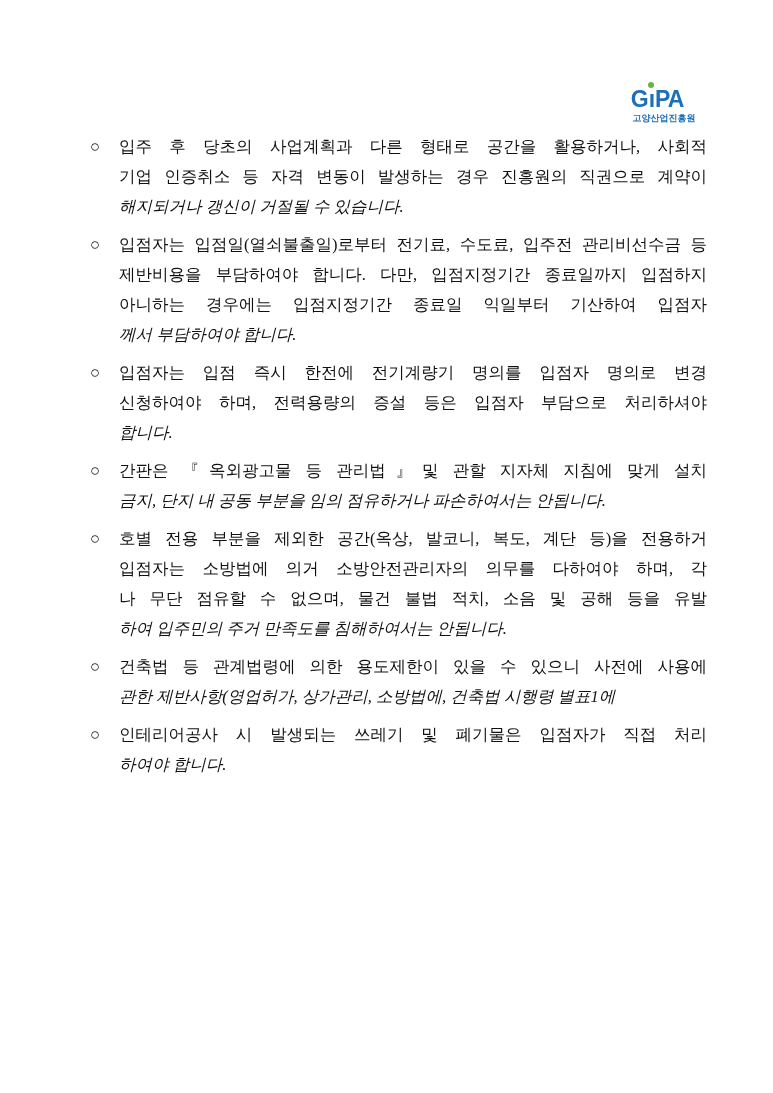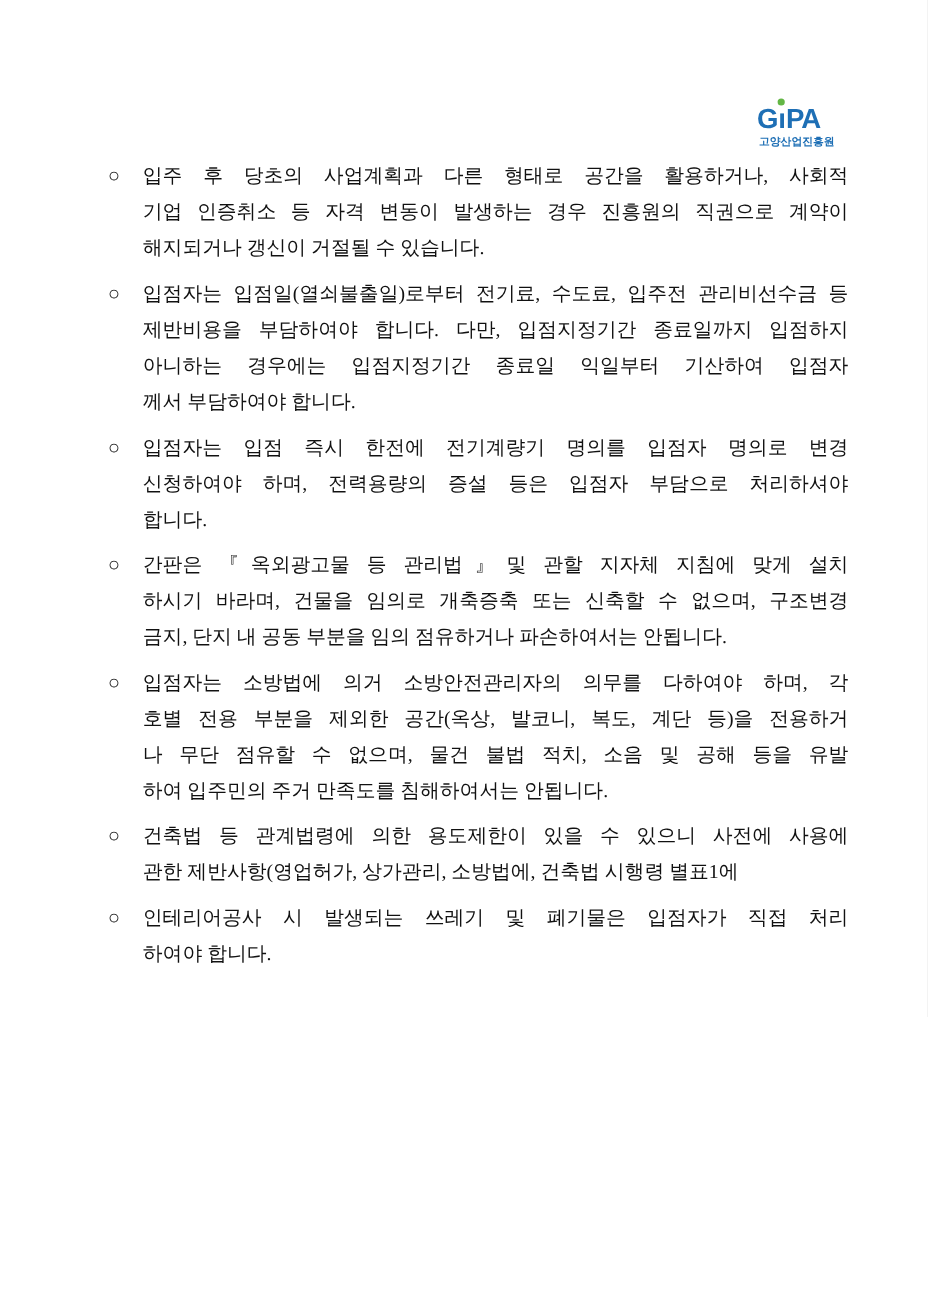--- a/index.html
+++ b/index.html
@@ -86,20 +86,21 @@
     min-width: 0;
   }
   .para-line {
     font-size: 16.5px;
     line-height: 30px;
     text-align: justify;
     text-align-last: justify;
   }
   .para-line:last-child {
     text-align-last: left;
+    font-style: italic;
   }
 </style>
 </head>
 <body>
 
 <div class="page">
 
   <div class="logo">
     <div class="logo-row">
       <span>G</span>
@@ -148,34 +149,33 @@
             <div class="para-line">합니다.</div>
           </div>
       </div>
 
       <div class="para">
         <span class="bullet">○</span>
         <div class="para-lines">
 
             <div class="para-line">간판은 『옥외광고물 등 관리법』및 관할 지자체 지침에 맞게 설치</div>
 
-            <div class="para-line">하시기 바라며, 건물을 임의로 개축증축 또는 신축할 수 없으며, 구조변경</div>
 
             <div class="para-line">금지, 단지 내 공동 부분을 임의 점유하거나 파손하여서는 안됩니다.</div>
           </div>
       </div>
 
       <div class="para">
         <span class="bullet">○</span>
         <div class="para-lines">
 
+            <div class="para-line">호별 전용 부분을 제외한 공간(옥상, 발코니, 복도, 계단 등)을 전용하거</div>
+
             <div class="para-line">입점자는 소방법에 의거 소방안전관리자의 의무를 다하여야 하며, 각</div>
 
-            <div class="para-line">호별 전용 부분을 제외한 공간(옥상, 발코니, 복도, 계단 등)을 전용하거</div>
-
             <div class="para-line">나 무단 점유할 수 없으며, 물건 불법 적치, 소음 및 공해 등을 유발</div>
 
             <div class="para-line">하여 입주민의 주거 만족도를 침해하여서는 안됩니다.</div>
           </div>
       </div>
 
       <div class="para">
         <span class="bullet">○</span>
         <div class="para-lines">
 

